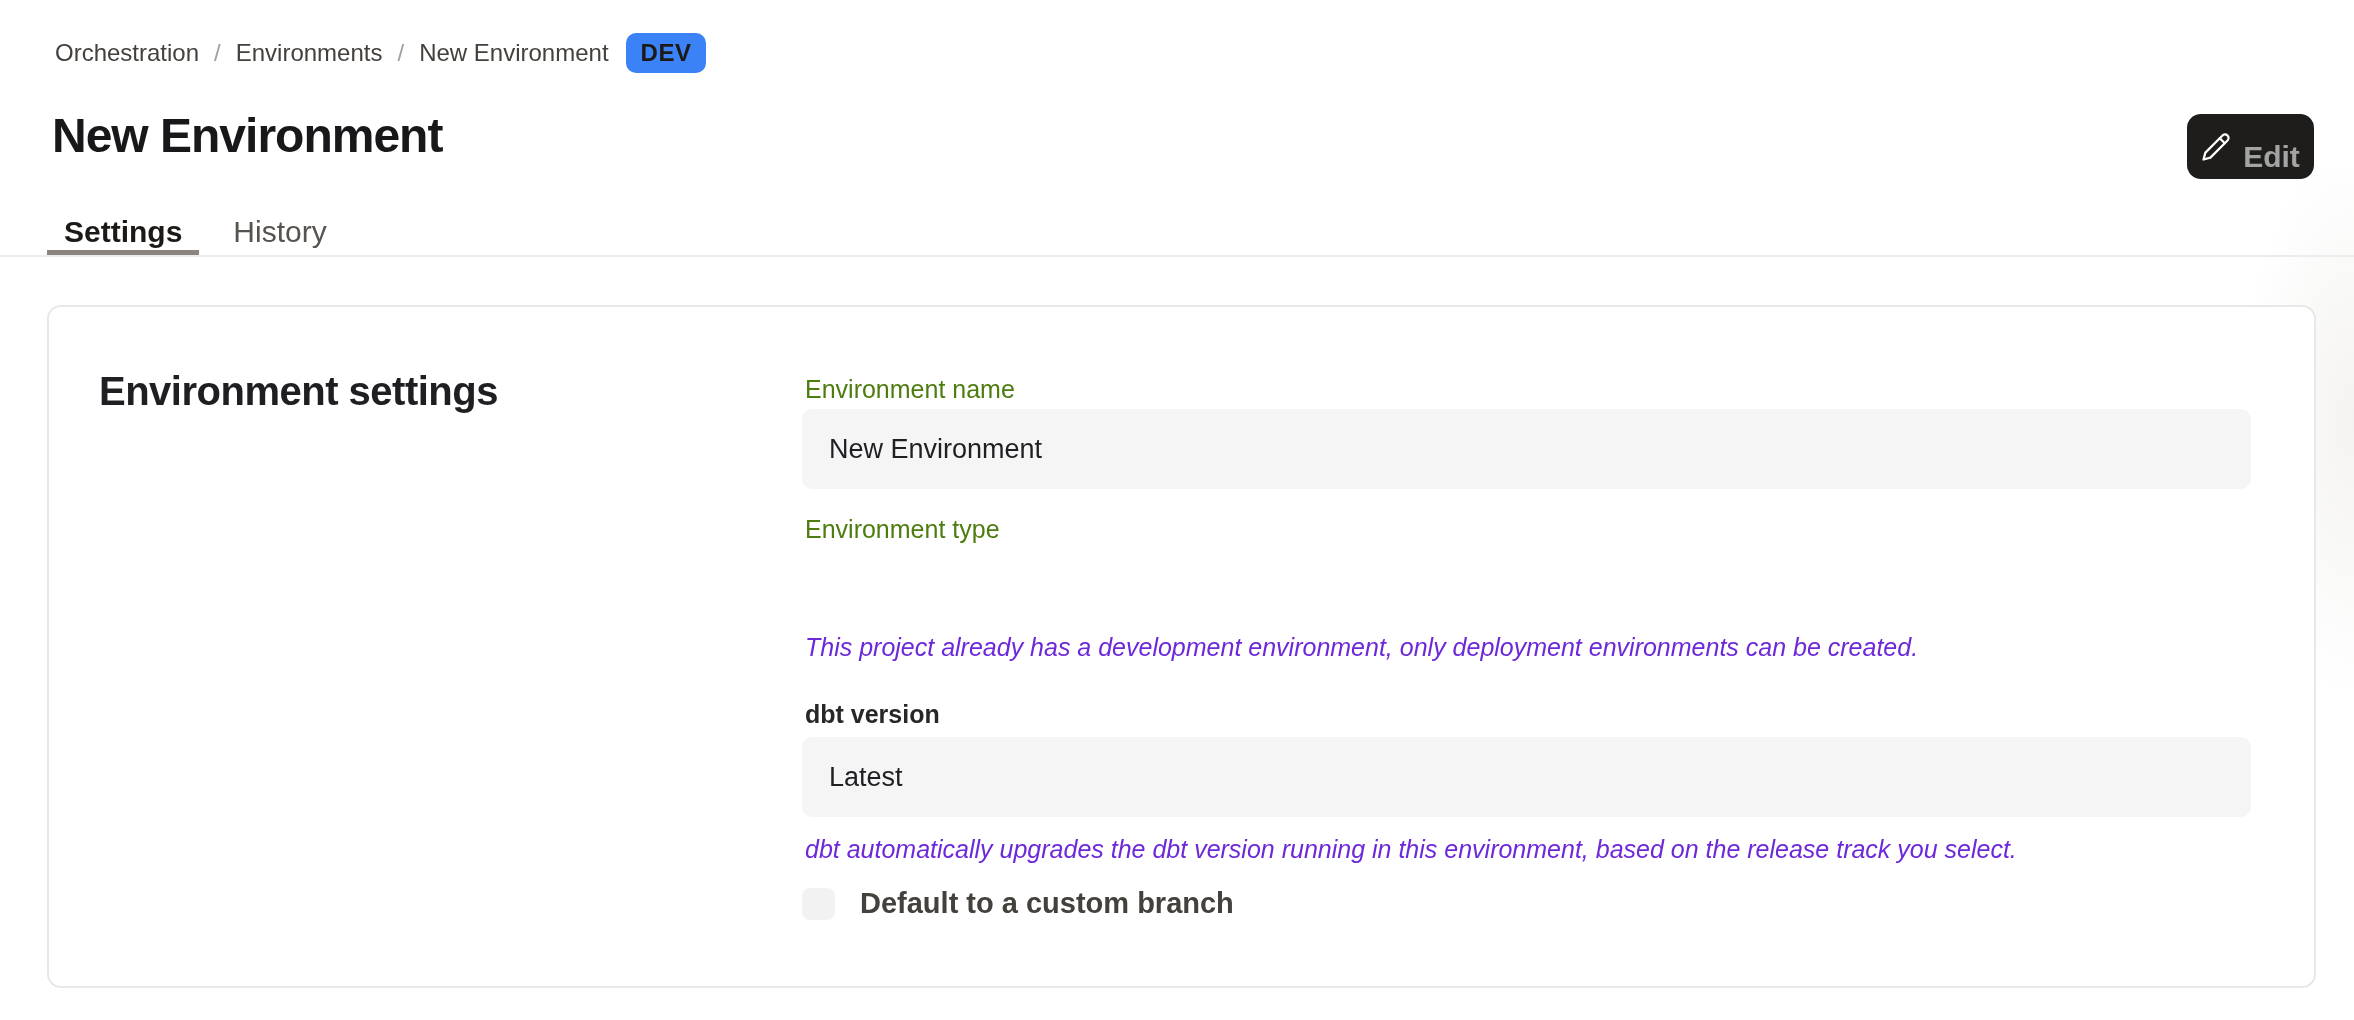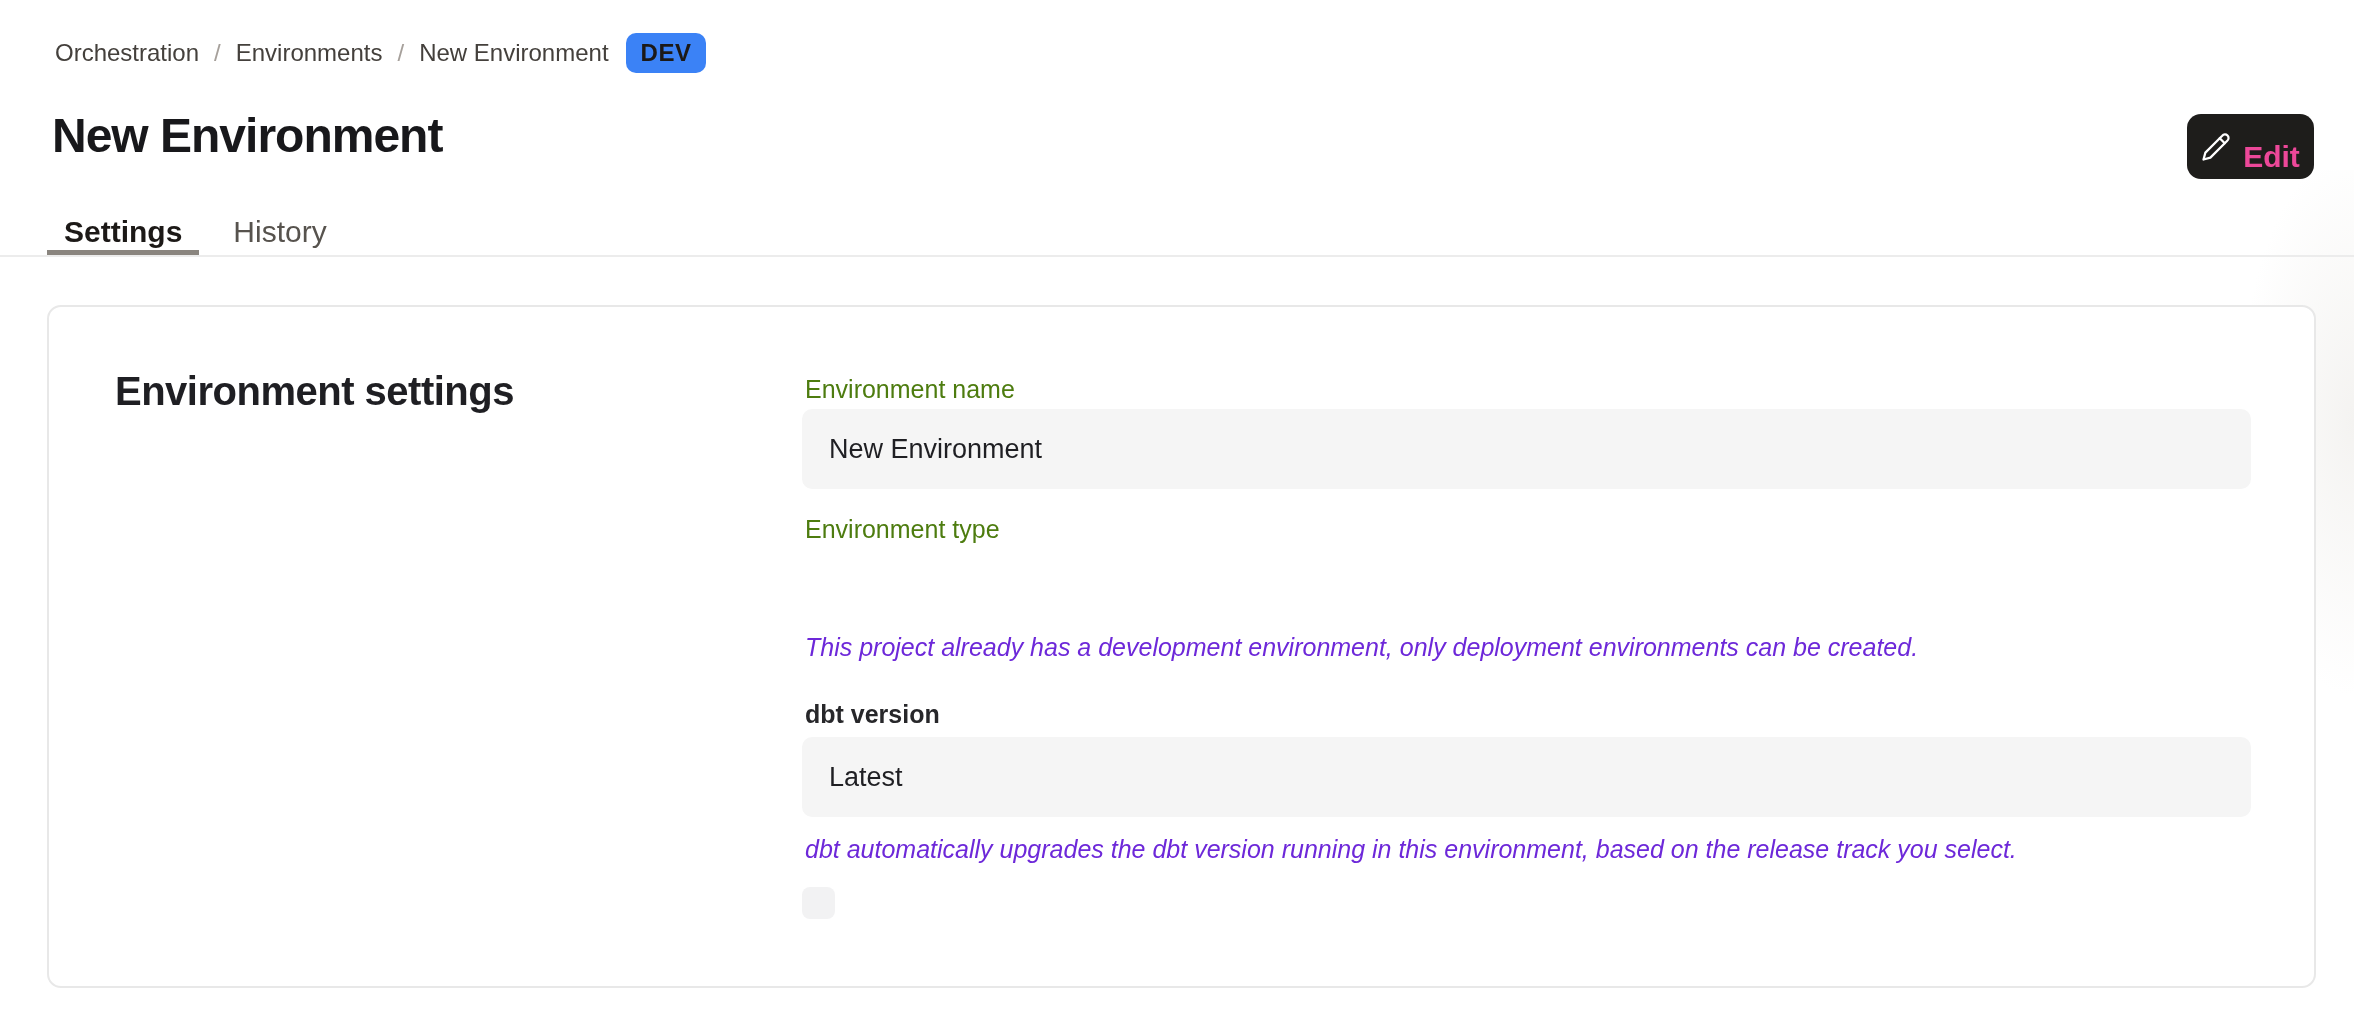--- a/index.html
+++ b/index.html
@@ -15,40 +15,40 @@
   .badge { background:#3b82f6; color:#1c1917; font-weight:700; font-size:24px;
            height:40px; display:flex; align-items:center; padding:0 15px;
            border-radius:10px; letter-spacing:0.5px; margin-left:2px; }
 
   
   .page-title { left:52px; top:108px; font-size:48px; font-weight:700; color:#18181b;
                 letter-spacing:-1px; }
   .edit-btn { left:2187px; top:114px; width:127px; height:65px; background:#1e1d1b;
               border:none; border-radius:14px; display:flex; align-items:center;
               justify-content:center; gap:12px; cursor:pointer; }
-  .edit-btn .lbl { color:#ec4899; font-size:30px; font-weight:700;
+  .edit-btn .lbl { color:#a3a3a3; font-size:30px; font-weight:700;
                    font-family:"Liberation Sans", sans-serif;margin-top:21px; }
 
   
   .tabs { left:47px; top:210px; height:45px; display:flex; gap:17px; }
   .tab { position:relative; padding:0 17px; font-size:30px; line-height:43px;
          color:#57534e; cursor:pointer; }
   .tab.active { color:#1c1917; font-weight:700; }
   .tab.active .tab-underline { position:absolute; left:0; right:0; bottom:-0px;
          height:5px; background:#8a857f; }
   .tabs-divider { left:0; top:255px; width:2354px; height:2px; background:#ececec; }
 
   
   .glare { right:0; top:170px; width:130px; height:720px; pointer-events:none;
            background:radial-gradient(ellipse 160px 380px at 100% 35%, #f4f3f1 0%, rgba(244,243,241,0) 72%); }
 
   
   .card { left:47px; top:305px; width:2269px; height:683px; background:#ffffff;
           border:2px solid #e8e8e8; border-radius:14px; }
-  .card-heading { left:66px; top:62px; font-size:40px; font-weight:700;
+  .card-heading { left:50px; top:62px; font-size:40px; font-weight:700;
                   color:#1f1f23; letter-spacing:-0.5px; }
 
   
   .field-label { left:756px; font-size:25px; font-weight:500; color:#4d7c0f; }
   .field-label.bold { font-weight:700; color:#27272a; }
   .input-box { left:753px; width:1449px; height:80px; background:#f5f5f5;
                border:none; border-radius:10px; padding:0 27px; font-size:27px;
                color:#1f1f23; font-family:"Liberation Sans", sans-serif; outline:none; }
   .helper { left:756px; width:1440px; font-size:25px; color:#6d28d9;font-style:italic; }
 
@@ -110,14 +110,15 @@
 
   <div class="abs label-row" style="top:393px;">
     <span class="field-label bold" style="position:static;">dbt version</span>
     <span class="help-icon">?</span>
   </div>
   <input class="abs input-box" style="top: 430px;" type="text" readonly="" value="Latest">
   <p class="abs helper" style="top:528px;">dbt automatically upgrades the dbt version running in this environment, based on the release track you select.</p>
 
   <div class="abs checkbox-row">
     <div class="checkbox"></div>
+    <span class="checkbox-label">Default to a custom branch</span>
   </div>
 </section>
 
 </body></html>

